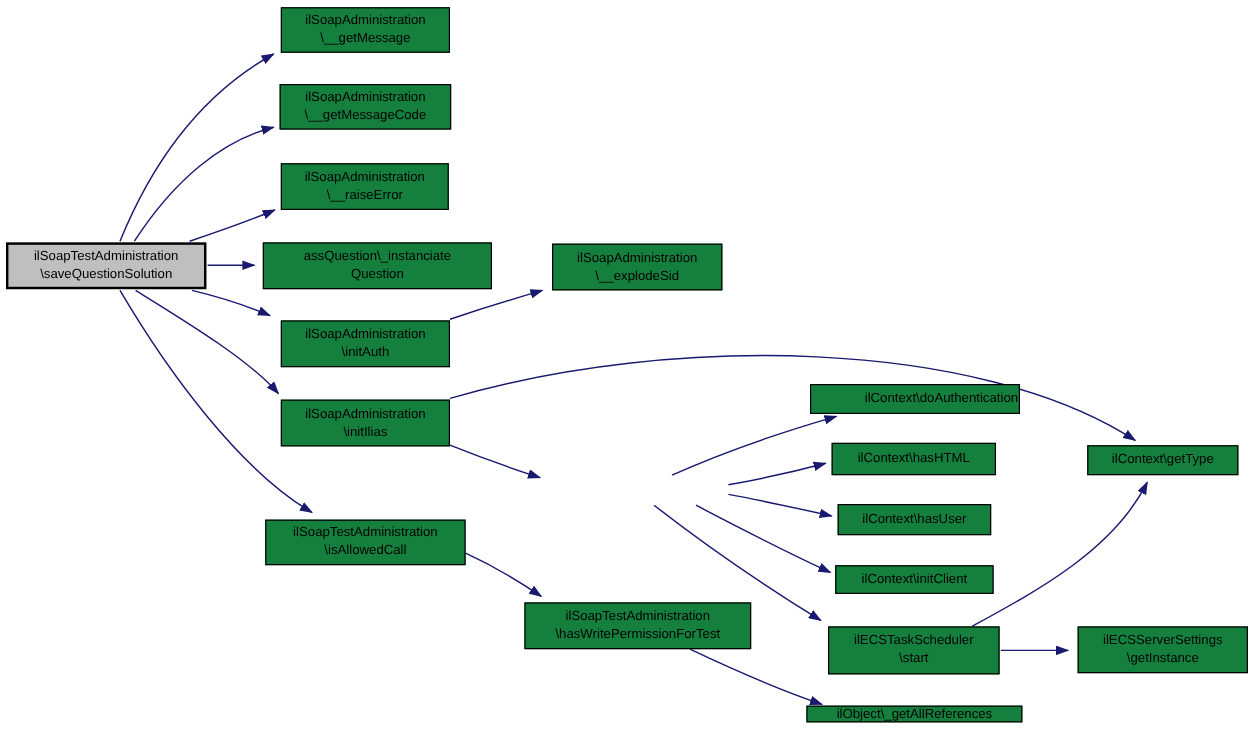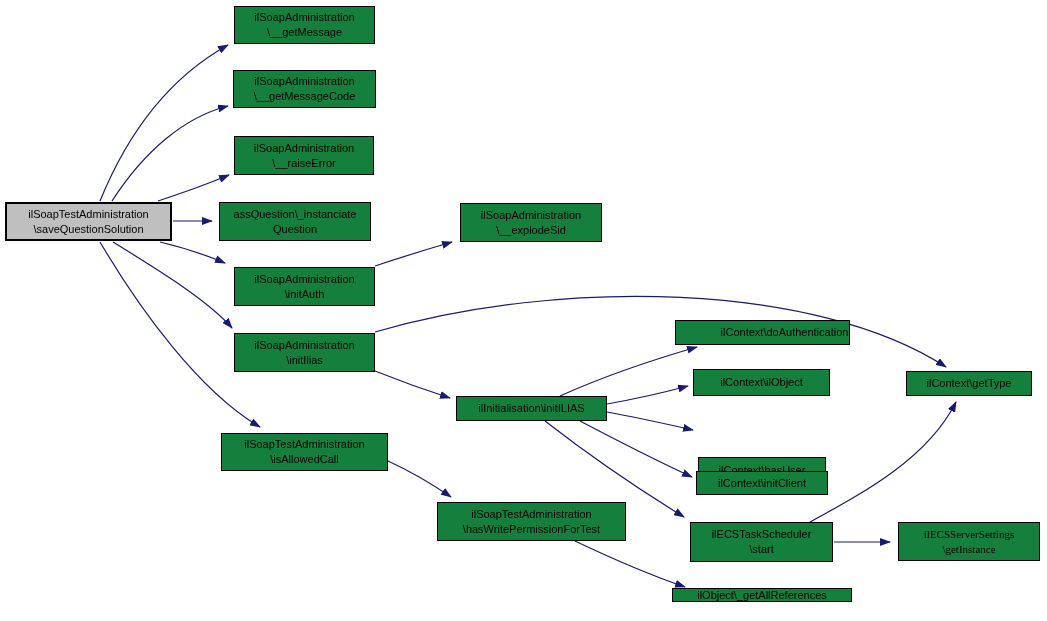--- a/index.html
+++ b/index.html
@@ -74,37 +74,36 @@
   </svg>
 
   <div class="node node--highlight" style="left:5px;   top:202px; width:167px; height:39px;">ilSoapTestAdministration
 \saveQuestionSolution</div>
   <div class="node" style="left:234px; top:6px;   width:141px; height:38px;">ilSoapAdministration
 \__getMessage</div>
   <div class="node" style="left:233px; top:70px;  width:143px; height:38px;">ilSoapAdministration
 \__getMessageCode</div>
   <div class="node" style="left:234px; top:136px; width:140px; height:39px;">ilSoapAdministration
 \__raiseError</div>
-  <div class="node" style="left:219px; top:202px; width:152px; height:39px;">assQuestion\_instanciate
+  <div class="node" style="left:219px; top:202px; width:191px; height:39px;">assQuestion\_instanciate
 Question</div>
   <div class="node" style="left:234px; top:267px; width:141px; height:39px;">ilSoapAdministration
 \initAuth</div>
   <div class="node" style="left:234px; top:333px; width:141px; height:39px;">ilSoapAdministration
 \initIlias</div>
   <div class="node" style="left:460px; top:203px; width:142px; height:39px;">ilSoapAdministration
 \__explodeSid</div>
-  <div class="node" style="left:456px; top:396px; width:151px; height:25px;">ilInitialisation\initILIAS</div>
   <div class="node" style="left:675px; top:320px; width:175px; height:25px;padding-left:44px;">ilContext\doAuthentication</div>
-  <div class="node" style="left:693px; top:369px; width:137px; height:27px;">ilContext\ilObject</div>
-  <div class="node" style="left:698px; top:420px; width:128px; height:26px;margin-top:37px;">ilContext\hasUser</div>
+  <div class="node" style="left:693px; top:369px; width:137px; height:27px;">ilContext\hasHTML</div>
+  <div class="node" style="left:698px; top:420px; width:128px; height:26px;">ilContext\hasUser</div>
   <div class="node" style="left:696px; top:471px; width:132px; height:24px;text-align:right;">ilContext\initClient</div>
   <div class="node" style="left:906px; top:371px; width:126px; height:25px;">ilContext\getType</div>
   <div class="node" style="left:221px; top:433px; width:167px; height:38px;">ilSoapTestAdministration
 \isAllowedCall</div>
   <div class="node" style="left:437px; top:502px; width:189px; height:39px;">ilSoapTestAdministration
 \hasWritePermissionForTest</div>
   <div class="node" style="left:690px; top:522px; width:143px; height:40px;">ilECSTaskScheduler
 \start</div>
-  <div class="node" style="left:898px; top:522px; width:142px; height:39px;font-family:Liberation Serif, serif;">ilECSServerSettings
+  <div class="node" style="left:898px; top:522px; width:142px; height:39px;">ilECSServerSettings
 \getInstance</div>
   <div class="node" style="left:672px; top:588px; width:180px; height:14px;">ilObject\_getAllReferences</div>
 
 </div>
 
 </body></html>

